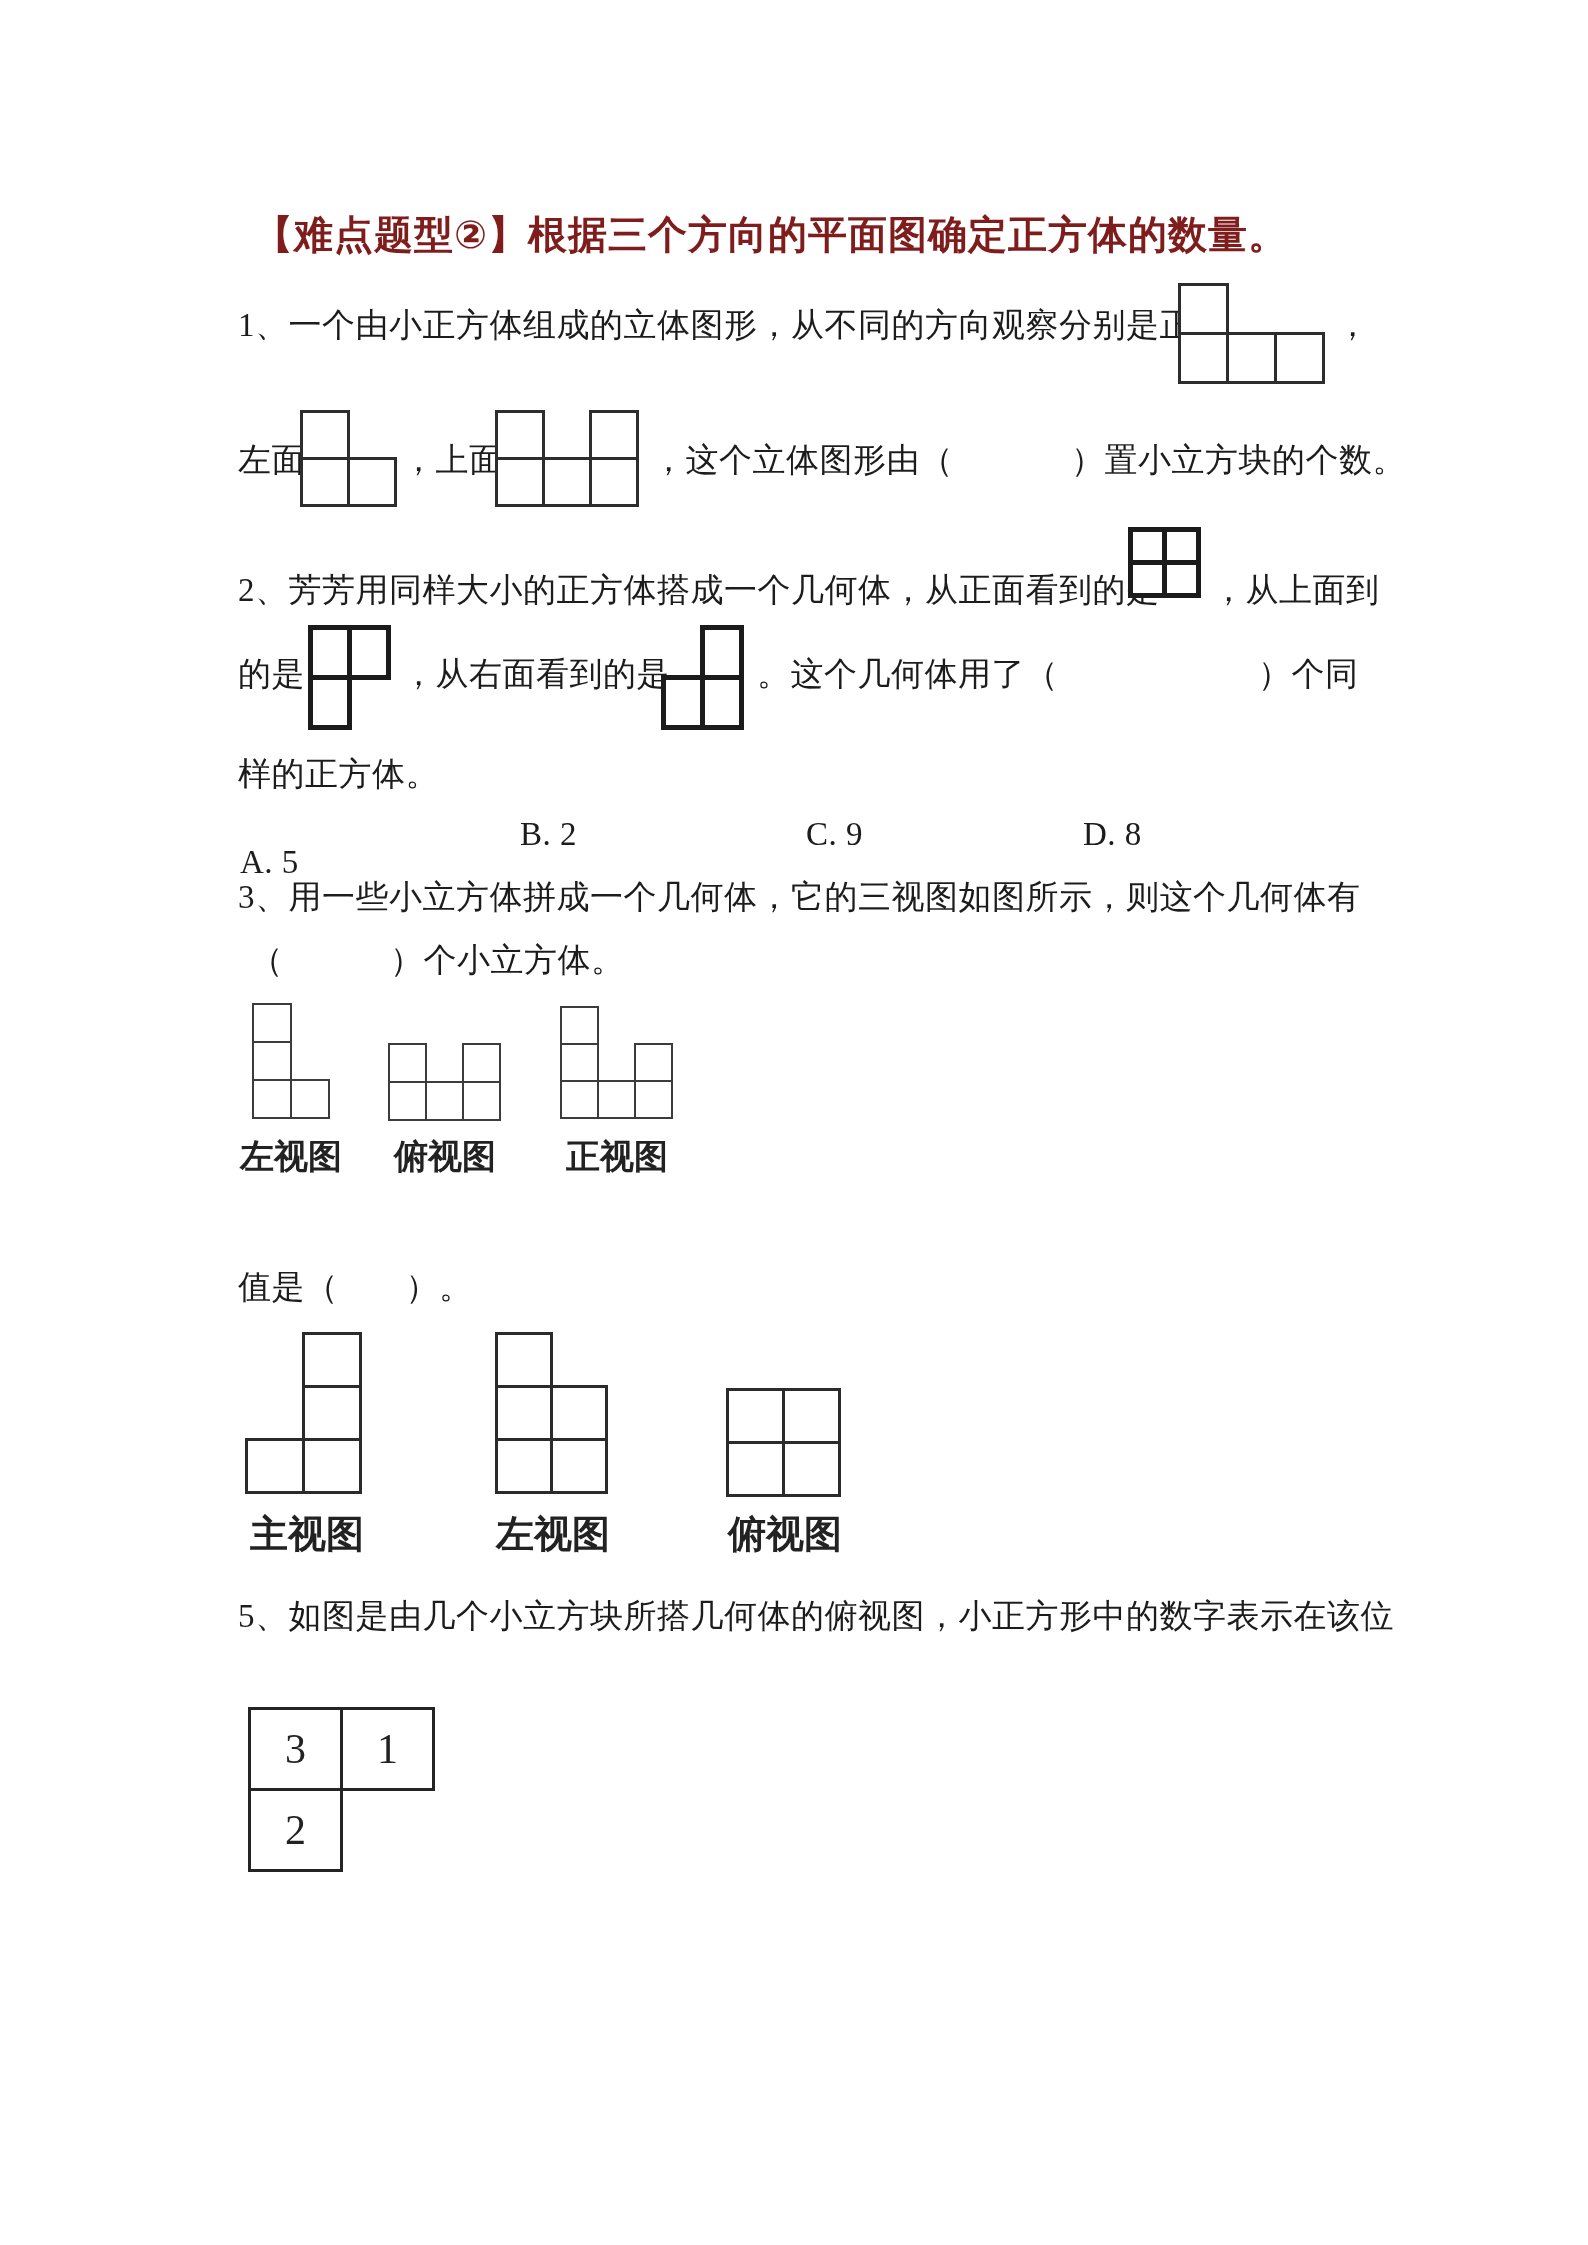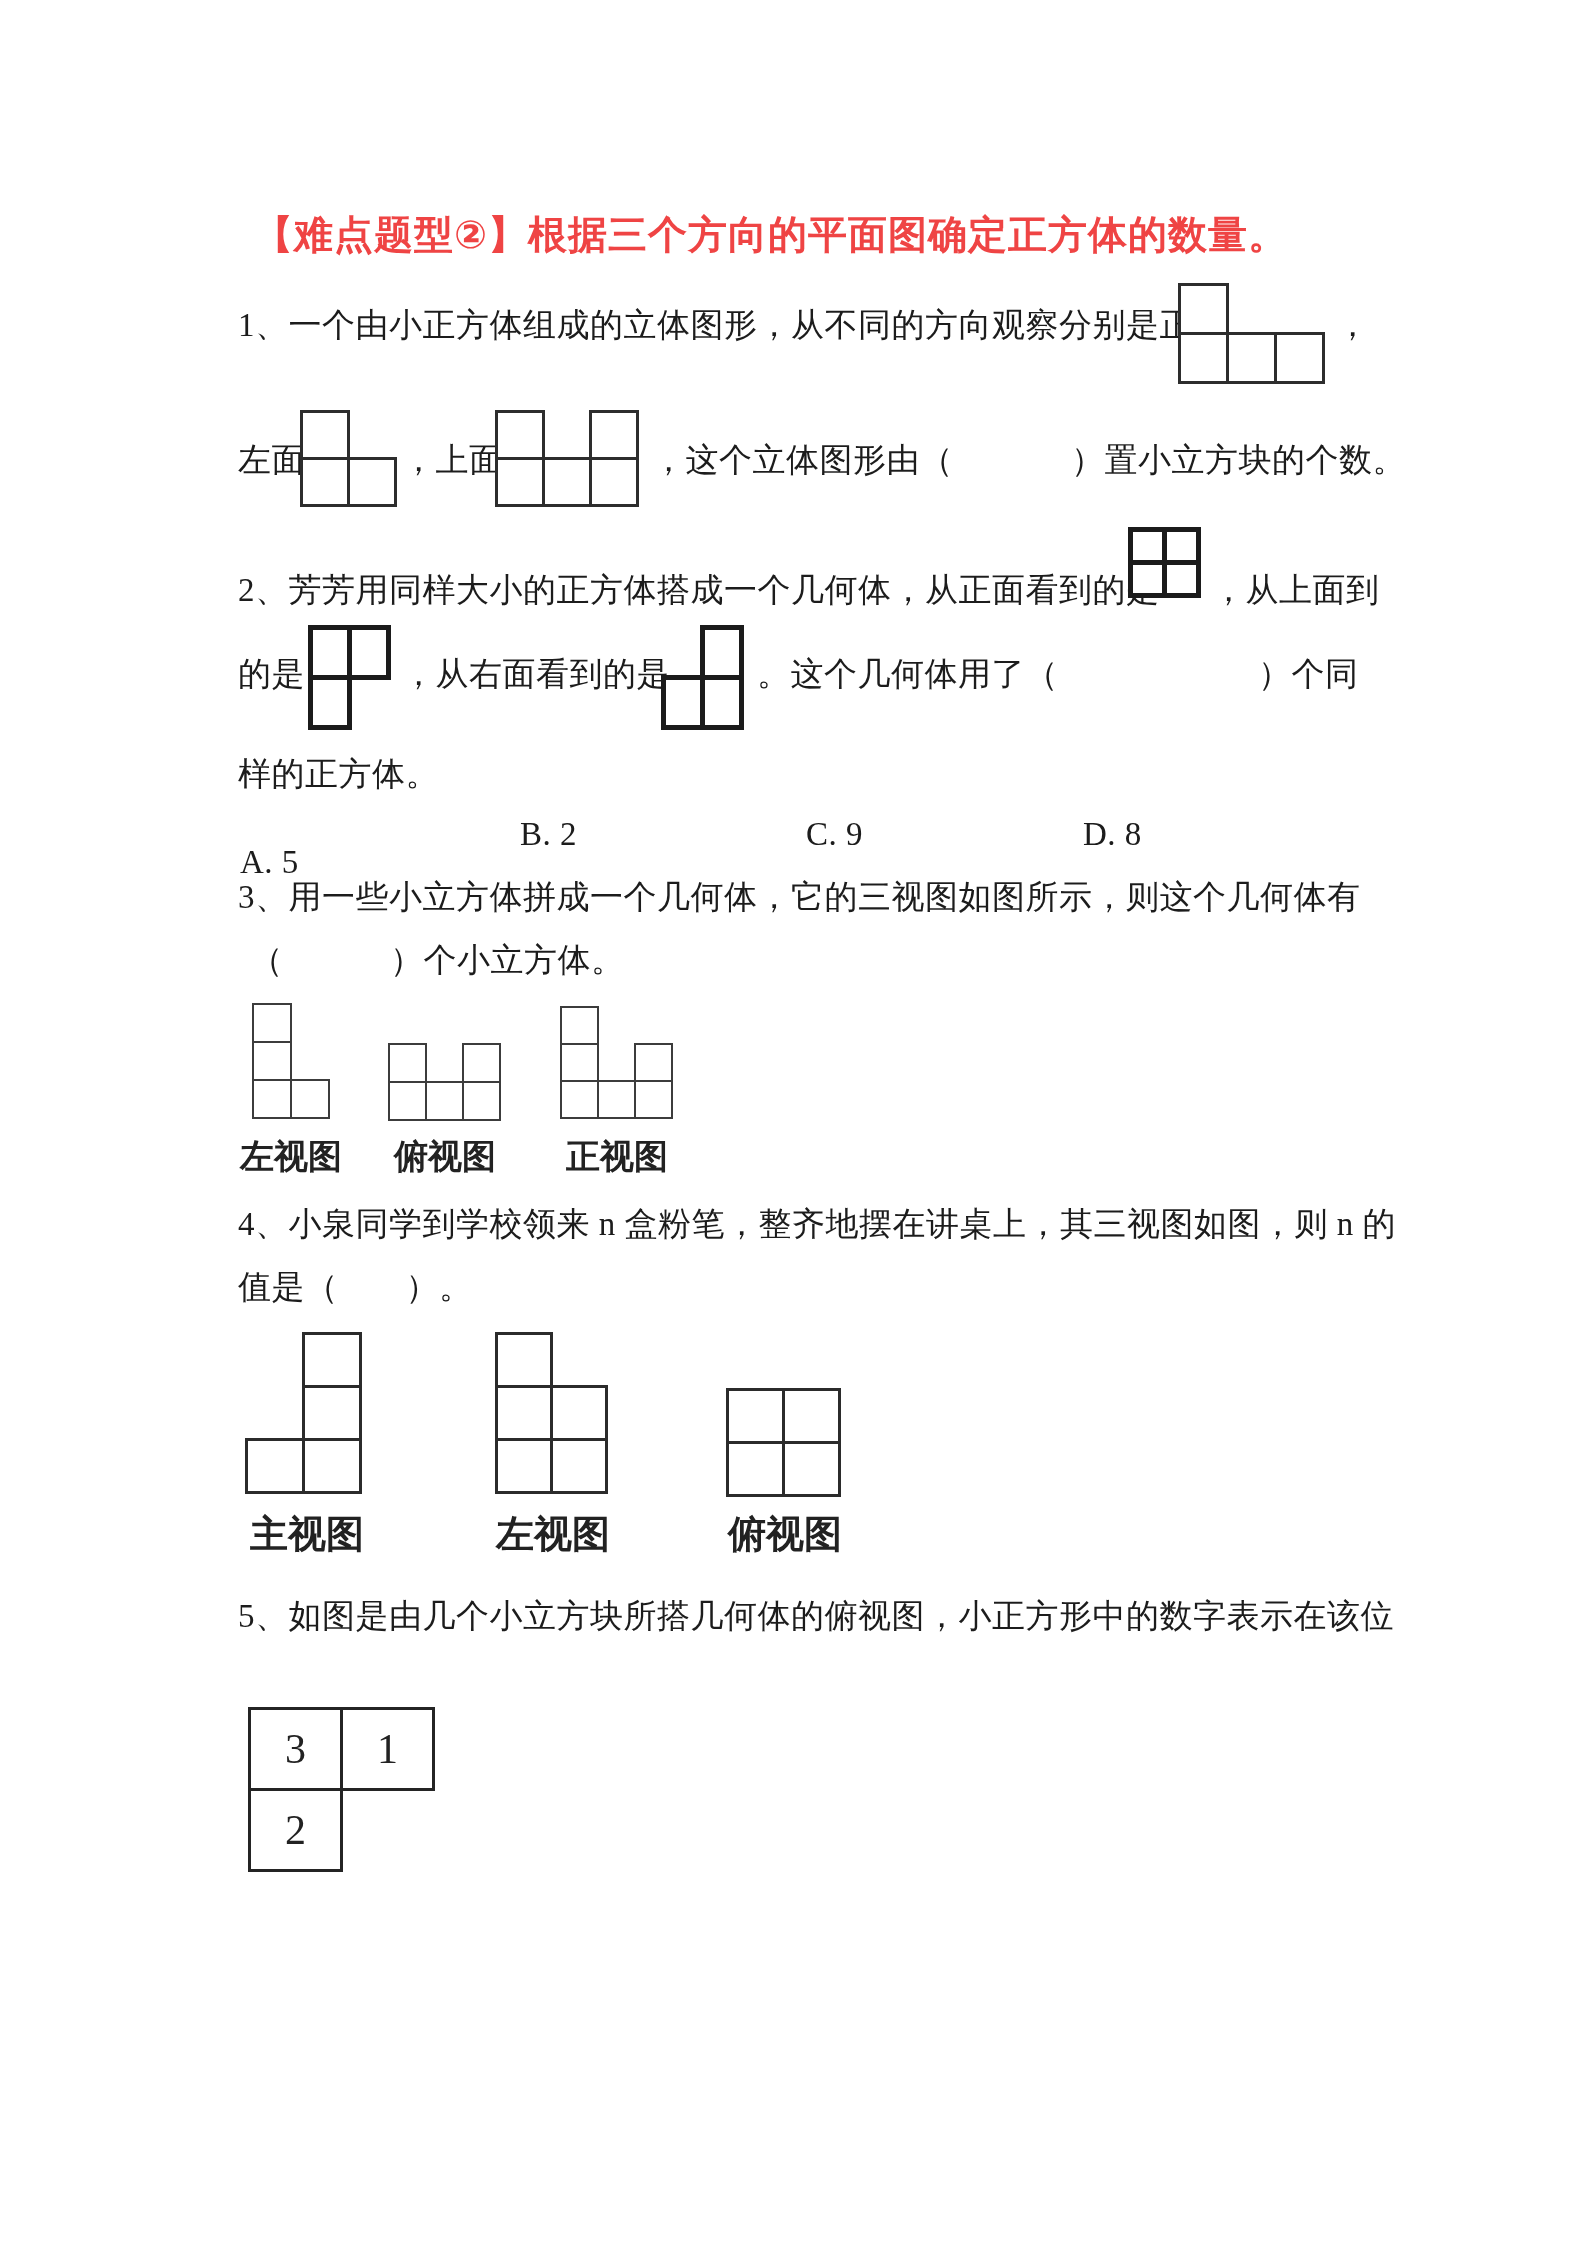--- a/index.html
+++ b/index.html
@@ -49,21 +49,21 @@
     color:#222;
     white-space:pre;
   }
   .lbl.big{font-size:38px;}
 </style>
 </head>
 <body>
 
 <div class="page">
 
-  <div class="title" style="color: #ef4444;">【难点题型②】根据三个方向的平面图确定正方体的数量。</div>
+  <div class="title" style="color: #7f1d1d;">【难点题型②】根据三个方向的平面图确定正方体的数量。</div>
 
   <span class="t" style="left:238px;top:303px">1、一个由小正方体组成的立体图形，从不同的方向观察分别是正面</span>
   <div class="fig" style="left:1178px;top:283px">
       <div class="cell" style="left: 0px; top: 0px; width: 51px; height: 52px; border-width: 3px; border-color: rgb(45, 45, 45);"></div>
       <div class="cell" style="left: 0px; top: 49px; width: 51px; height: 52px; border-width: 3px; border-color: rgb(45, 45, 45);"></div>
       <div class="cell" style="left: 48px; top: 49px; width: 51px; height: 52px; border-width: 3px; border-color: rgb(45, 45, 45);"></div>
       <div class="cell" style="left: 96px; top: 49px; width: 51px; height: 52px; border-width: 3px; border-color: rgb(45, 45, 45);"></div>
     </div>
   <span class="t" style="left:1336px;top:303px">，</span>
 
@@ -138,21 +138,20 @@
       <div class="cell" style="left: 74px; top: 37px; width: 39px; height: 39px; border-width: 2px; border-color: rgb(60, 60, 60);"></div>
       <div class="cell" style="left: 0px; top: 74px; width: 39px; height: 39px; border-width: 2px; border-color: rgb(60, 60, 60);"></div>
       <div class="cell" style="left: 37px; top: 74px; width: 39px; height: 39px; border-width: 2px; border-color: rgb(60, 60, 60);"></div>
       <div class="cell" style="left: 74px; top: 74px; width: 39px; height: 39px; border-width: 2px; border-color: rgb(60, 60, 60);"></div>
     </div>
 
   <span class="lbl" style="left:240px;top:1136px">左视图</span>
   <span class="lbl" style="left:394px;top:1136px">俯视图</span>
   <span class="lbl" style="left:566px;top:1136px">正视图</span>
 
-  <span class="t" style="left:238px;top:1202px">4、小泉同学到学校领来 n 盒粉笔，整齐地摆在讲桌上，其三视图如图，则 n 的</span>
   <span class="t" style="left:238px;top:1265px">值是（　　）。</span>
 
   <div class="fig" style="left:245px;top:1332px">
       <div class="cell" style="left: 57px; top: 0px; width: 60px; height: 56px; border-width: 3px; border-color: rgb(43, 43, 43);"></div>
       <div class="cell" style="left: 57px; top: 53px; width: 60px; height: 56px; border-width: 3px; border-color: rgb(43, 43, 43);"></div>
       <div class="cell" style="left: 0px; top: 106px; width: 60px; height: 56px; border-width: 3px; border-color: rgb(43, 43, 43);"></div>
       <div class="cell" style="left: 57px; top: 106px; width: 60px; height: 56px; border-width: 3px; border-color: rgb(43, 43, 43);"></div>
     </div>
   <div class="fig" style="left:495px;top:1332px">
       <div class="cell" style="left: 0px; top: 0px; width: 58px; height: 56px; border-width: 3px; border-color: rgb(43, 43, 43);"></div>

